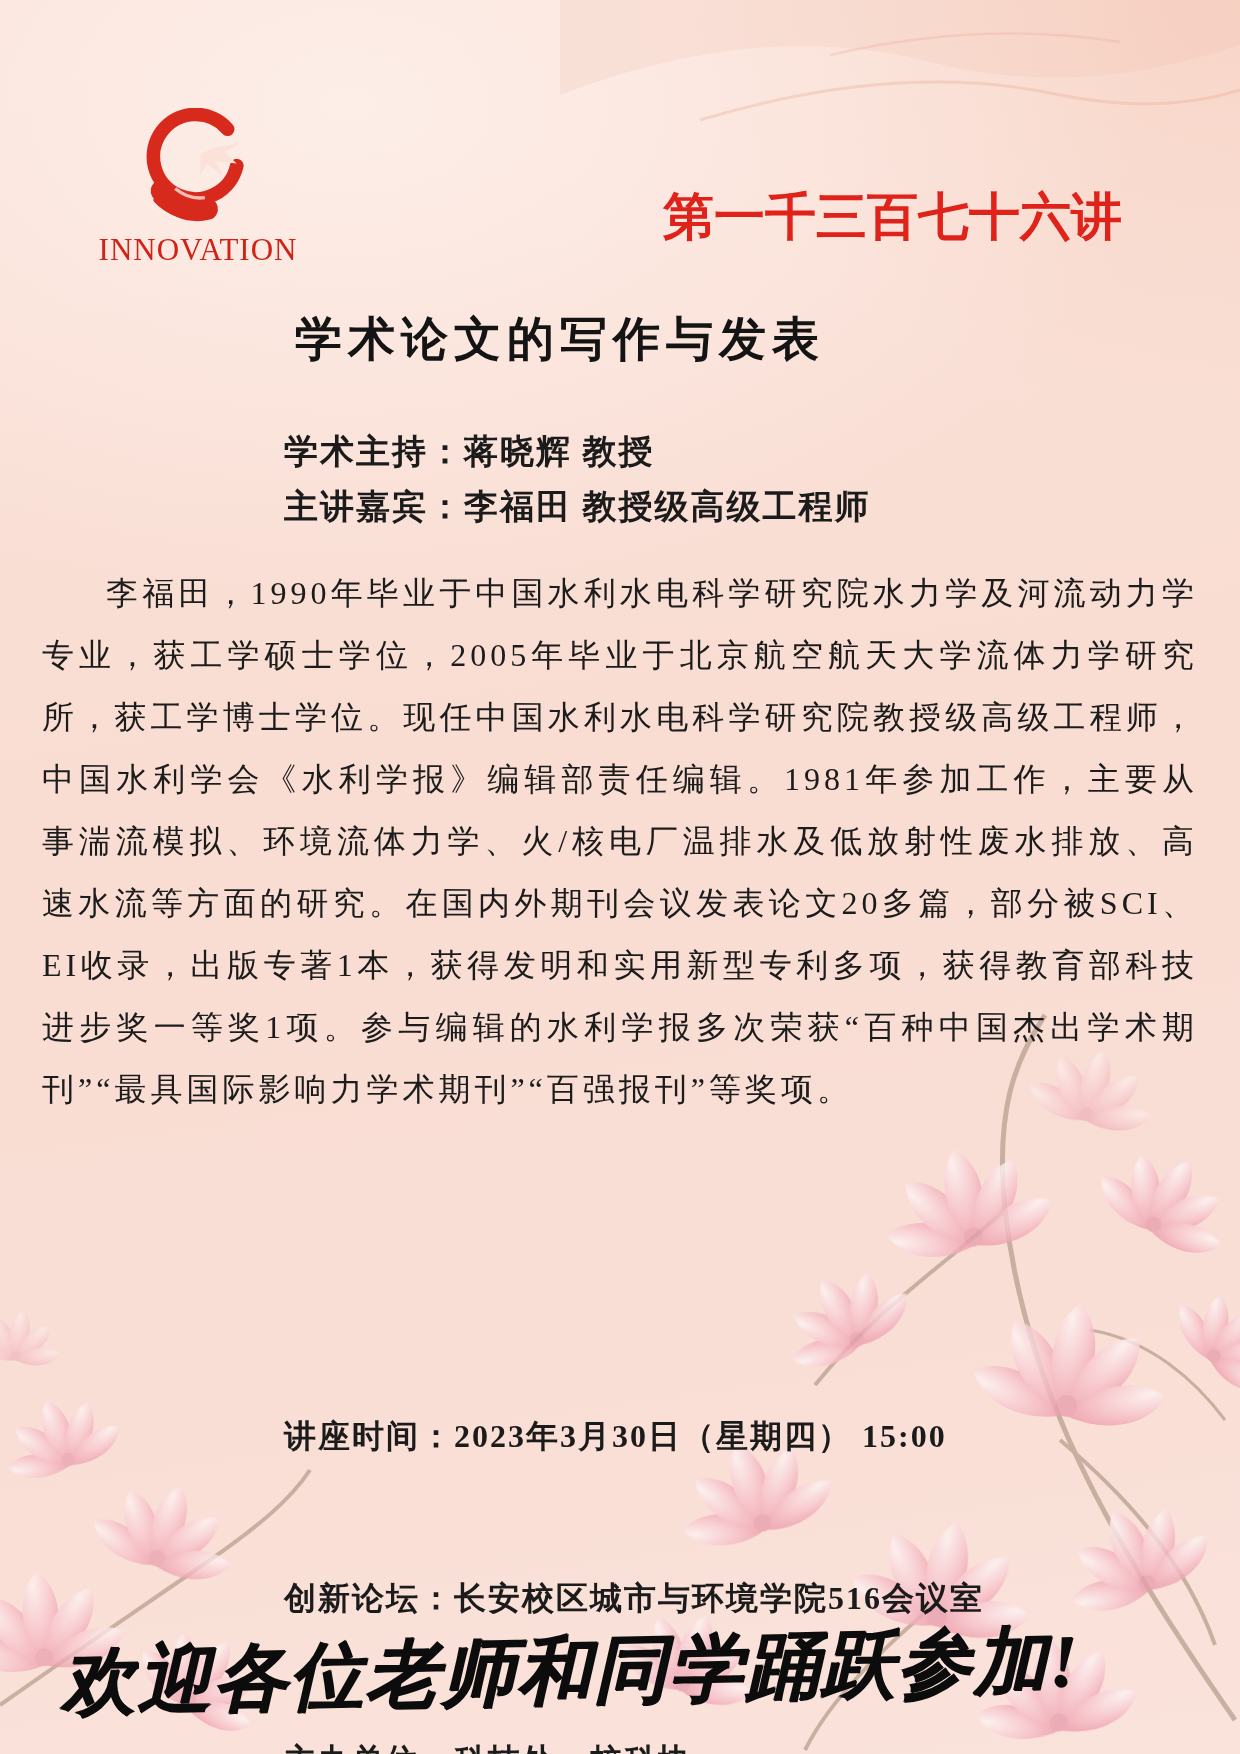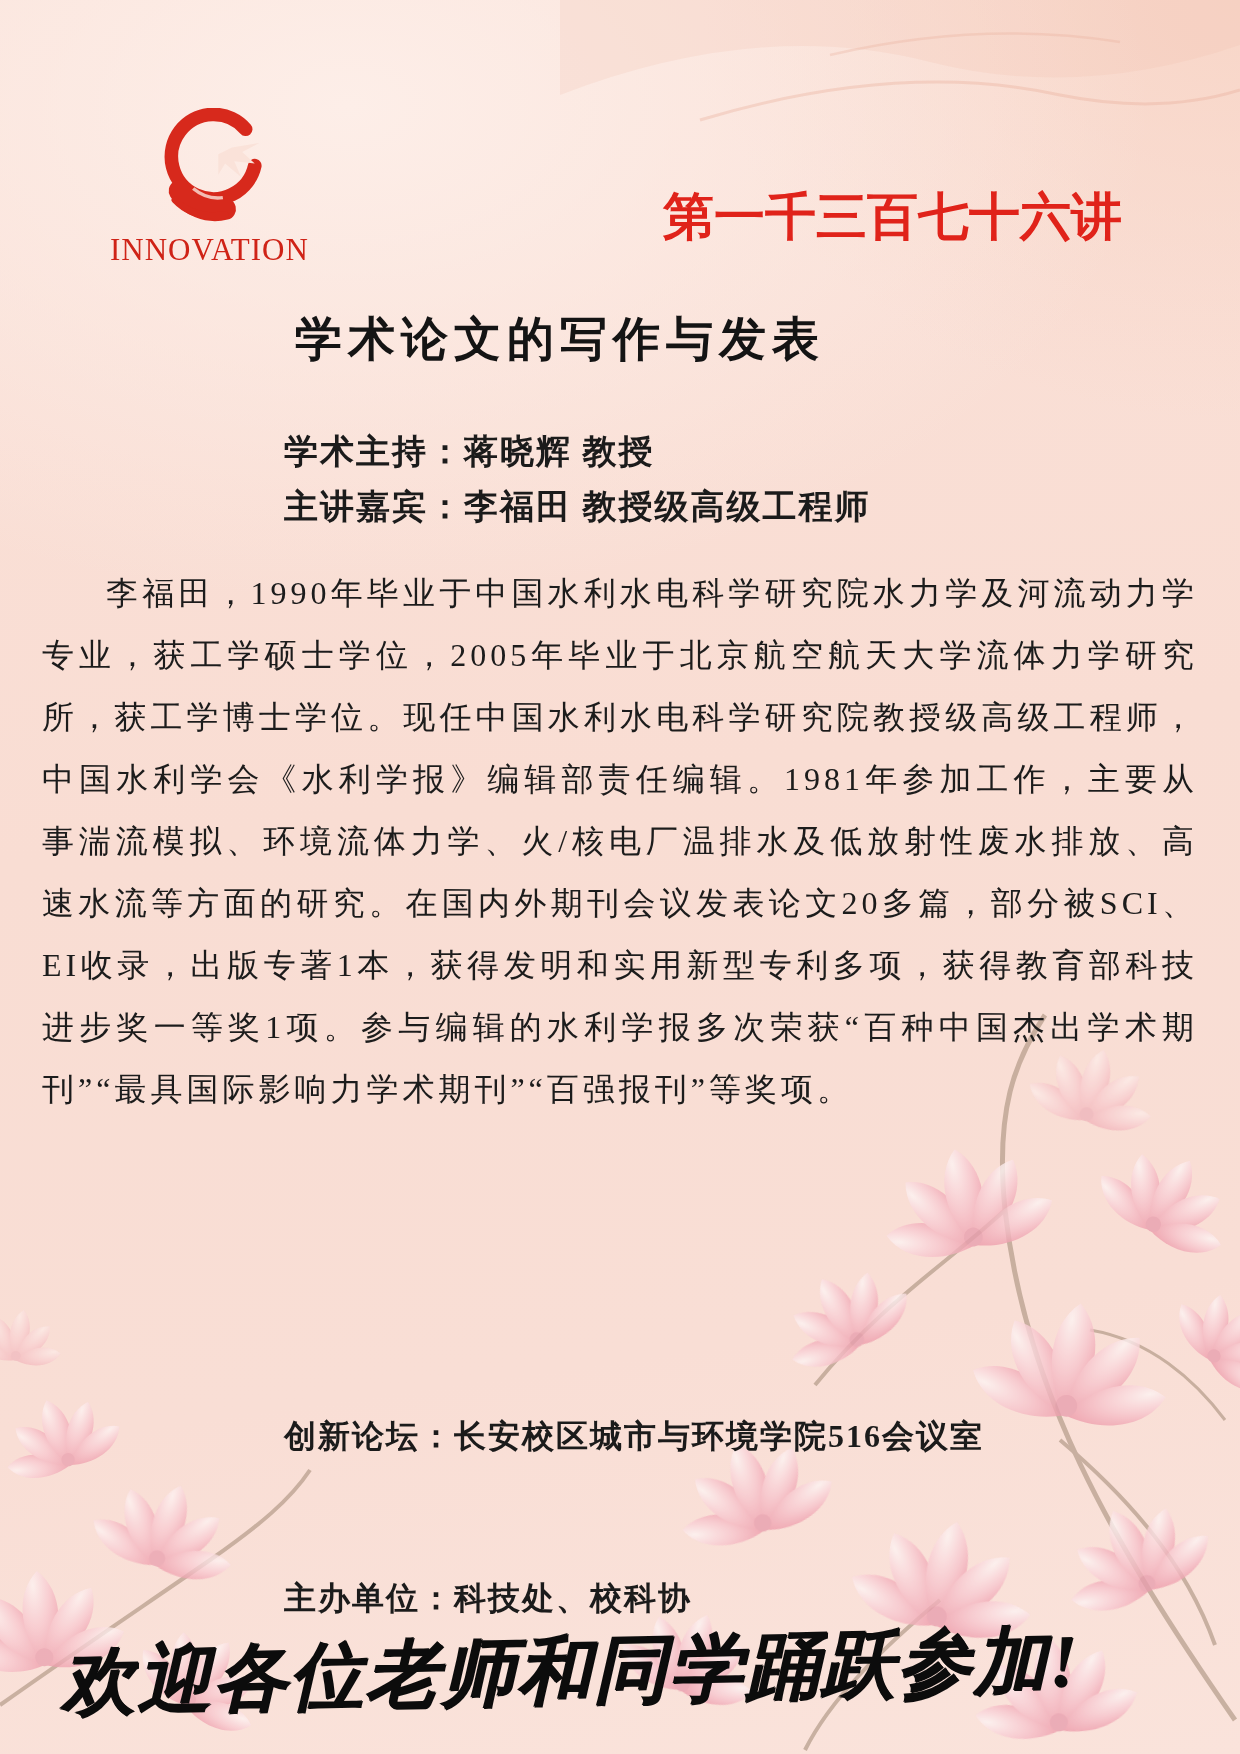--- a/index.html
+++ b/index.html
@@ -7,21 +7,21 @@
     position:relative; width:1240px; height:1754px; margin:0 auto; overflow:hidden;
     background:
       radial-gradient(ellipse 1300px 800px at 28% 6%, #fdeee8 0%, rgba(253,238,232,0) 62%),
       radial-gradient(ellipse 900px 700px at 100% 0%, #f8d6c8 0%, rgba(248,214,200,0) 60%),
       linear-gradient(172deg, #fae1d8 0%, #f9ddd3 45%, #f9ded5 75%, #fae3db 100%);
     font-family:"Liberation Serif", serif;
   }
   .decor { position:absolute; inset:0; z-index:0; }
   .content { position:absolute; inset:0; z-index:1; }
 
-  .logo-block { position:absolute; left:110px; top:108px; width:212px; text-align:left; }
+  .logo-block { position:absolute; left:92px; top:108px; width:212px; text-align:center; }
   .logo-mark { display:block; margin:0 auto; }
   .logo-label { display:block; margin-top:4px; color:#cf2317; font-size:31px; letter-spacing:1px; font-weight:400; }
 
   .forum-title { position:absolute; left:313px; top:138px; font-size:83px; font-weight:bold; color:#e0231a; font-family:"Liberation Sans", sans-serif; letter-spacing:1px; }
   .lecture-number { position:absolute; left:663px; top:183px; font-size:51px; font-weight:bold; color:#e0231a; letter-spacing:0px;text-align:right; }
 
   .lecture-title { position:absolute; left:0; top:308px; width:1120px; text-align:center; font-size:47px; font-weight:bold; color:#141414; letter-spacing:6px; }
 
   .speakers { position:absolute; left:284px; top:424px; font-size:34px; font-weight:bold; color:#1b1b1b; line-height:55px; letter-spacing:2px; }
 
@@ -110,20 +110,21 @@
     <div class="lecture-title">学术论文的写作与发表</div>
 
     <div class="speakers">
       <div>学术主持：蒋晓辉 教授</div>
       <div>主讲嘉宾：李福田 教授级高级工程师</div>
     </div>
 
     <div class="bio">李福田，1990年毕业于中国水利水电科学研究院水力学及河流动力学专业，获工学硕士学位，2005年毕业于北京航空航天大学流体力学研究所，获工学博士学位。现任中国水利水电科学研究院教授级高级工程师，中国水利学会《水利学报》编辑部责任编辑。1981年参加工作，主要从事湍流模拟、环境流体力学、火/核电厂温排水及低放射性废水排放、高速水流等方面的研究。在国内外期刊会议发表论文20多篇，部分被SCI、EI收录，出版专著1本，获得发明和实用新型专利多项，获得教育部科技进步奖一等奖1项。参与编辑的水利学报多次荣获“百种中国杰出学术期刊”“最具国际影响力学术期刊”“百强报刊”等奖项。</div>
 
     <div class="details">
+      <div><span>讲座时间：</span><span>2023年3月30日（星期四） 15:00</span></div>
       <div><span>创新论坛：</span><span>长安校区城市与环境学院516会议室</span></div>
       <div><span>主办单位：</span><span>科技处、校科协</span></div>
       
     </div>
 
     <div class="welcome">欢迎各位老师和同学踊跃参加!</div>
 
   </div>
 </div>
 

